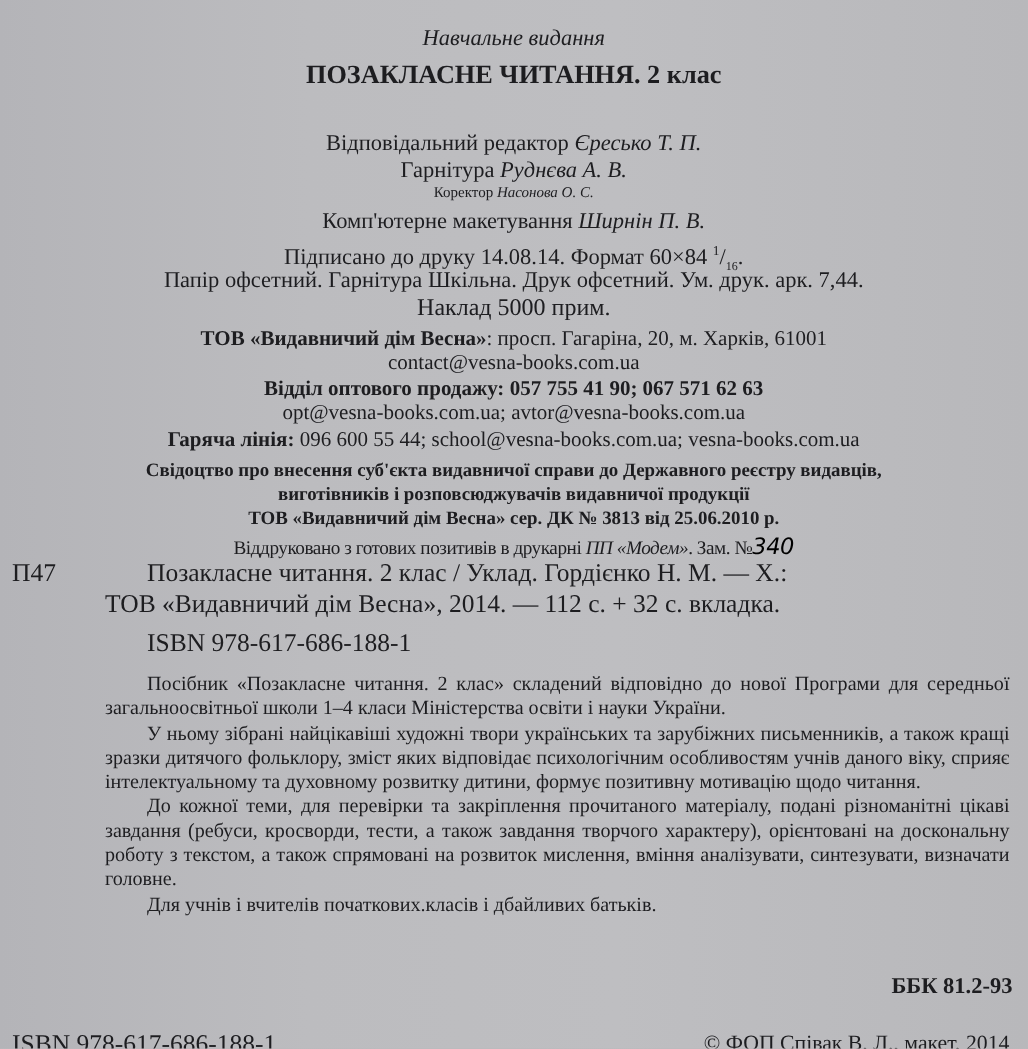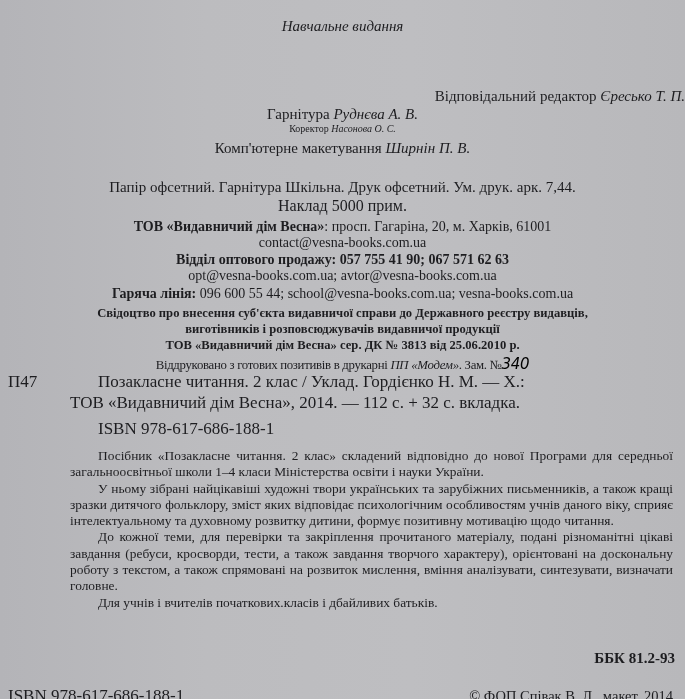--- a/index.html
+++ b/index.html
@@ -21,38 +21,42 @@
   .para { position: absolute; left: 70px; width: 603px; font-family: "Liberation Serif", serif; font-size: 13.4px; line-height: 16.3px; text-align: justify; }
   .para p { margin: 0; text-indent: 28px; }
   .para .last { text-align-last: left; }
 </style>
 </head>
 <body>
 
 <div class="page">
 
   <div class="line c it serif" style="top:2px;font-size:15px;">Навчальне видання</div>
+  <div class="line c b serif" style="top:23px;font-size:17.5px;">ПОЗАКЛАСНЕ ЧИТАННЯ. 2 клас</div>
 
-  <div class="line c serif" style="top:72px;font-size:15px;text-align:right;">
+  <div class="line c serif" style="top:72px;font-size:15px;">
     <span>Відповідальний редактор</span>
     <span class="it">Єресько Т. П.</span>
   </div>
   <div class="line c serif" style="top:90px;font-size:15px;">
     <span>Гарнітура</span>
     <span class="it">Руднєва А. В.</span>
   </div>
   <div class="line c serif" style="top:107px;font-size:10px;">
     <span>Коректор</span>
     <span class="it">Насонова О. С.</span>
   </div>
   <div class="line c serif" style="top:124px;font-size:15px;">
     <span>Комп'ютерне макетування</span>
     <span class="it">Ширнін П. В.</span>
   </div>
 
+  <div class="line c serif" style="top:146px;font-size:15px;">
+    <span>Підписано до друку 14.08.14. Формат 60×84 </span><sup style="font-size:9px;">1</sup>/<sub style="font-size:8px;">16</sub>.
+  </div>
   <div class="line c serif" style="top:163px;font-size:15px;">Папір офсетний. Гарнітура Шкільна. Друк офсетний. Ум. друк. арк. 7,44.</div>
   <div class="line c serif" style="top:181px;font-size:16px;">Наклад 5000 прим.</div>
 
   <div class="line c serif" style="top:203px;font-size:14px;">
     <span class="b">ТОВ «Видавничий дім Весна»</span><span>: просп. Гагаріна, 20, м. Харків, 61001</span>
   </div>
   <div class="line c serif" style="top:219px;font-size:14px;">contact@vesna-books.com.ua</div>
   <div class="line c serif" style="top:236px;font-size:14px;">
     <span class="b">Відділ оптового продажу:</span><span class="b"> 057 755 41 90; 067 571 62 63</span>
   </div>

